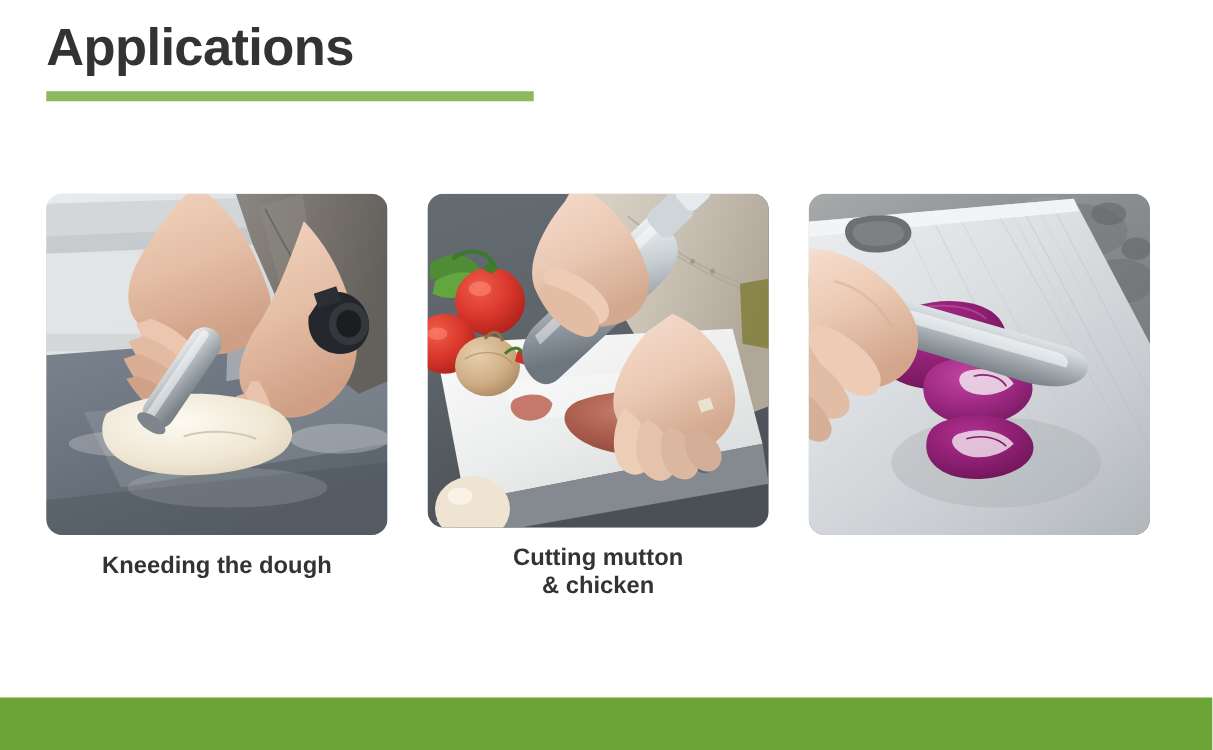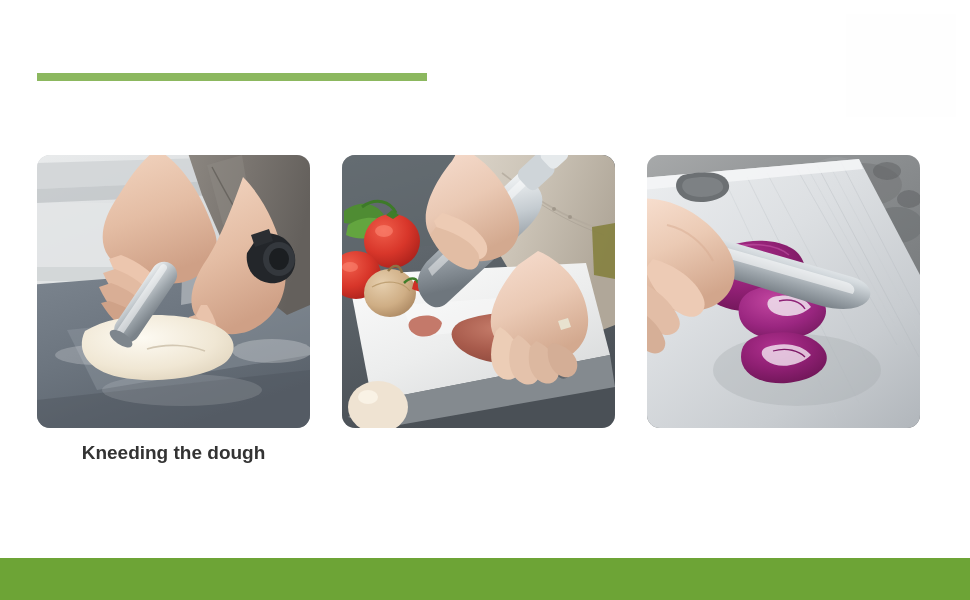--- a/index.html
+++ b/index.html
@@ -59,20 +59,23 @@
     background:#fefefe;
   }
 </style>
 </head>
 <body>
 
 <div class="page">
 
   <div class="faint-panel"></div>
 
+  <div class="header">
+    <div class="page-title">Applications</div>
+  </div>
   <div class="title-rule"></div>
 
   <div class="cards">
 
     <div class="card">
       <div class="thumb">
         <svg viewBox="0 0 273 273" preserveAspectRatio="xMidYMid slice" aria-hidden="true">
           <defs>
             <linearGradient id="c1bg" x1="0" y1="0" x2="0.4" y2="1">
               <stop offset="0" stop-color="#e9ebec"></stop>
@@ -271,20 +274,22 @@
           <path d="M170 186 C164 206 168 222 180 228 C190 233 200 226 198 212 C196 196 184 184 176 180 Z" fill="#e4c2ab"></path>
           <path d="M188 192 C184 210 190 224 202 228 C212 231 220 222 216 210 C212 196 200 188 194 186 Z" fill="#dcb8a0"></path>
           <path d="M206 192 C204 208 212 220 222 222 C232 224 238 214 234 204 C230 194 216 188 210 188 Z" fill="#d4ae96"></path>
 
           <path d="M216 166 l10 -3 l3 9 l-10 3 z" fill="#e8e2cf"></path>
 
           <ellipse cx="36" cy="252" rx="30" ry="26" fill="#efe3d2"></ellipse>
           <ellipse cx="26" cy="242" rx="10" ry="7" fill="#fbf5ea" opacity="0.8"></ellipse>
         </svg>
       </div>
+      <div class="caption">Cutting mutton
+&amp; chicken</div>
     </div>
 
     <div class="card">
       <div class="thumb">
         <svg viewBox="0 0 273 273" preserveAspectRatio="xMidYMid slice" aria-hidden="true">
           <defs>
             <linearGradient id="c3bg" x1="0" y1="0" x2="0.6" y2="1">
               <stop offset="0" stop-color="#a7a9aa"></stop>
                 <stop offset="0.4" stop-color="#8b8e90"></stop>
               <stop offset="1" stop-color="#6f7274"></stop>

